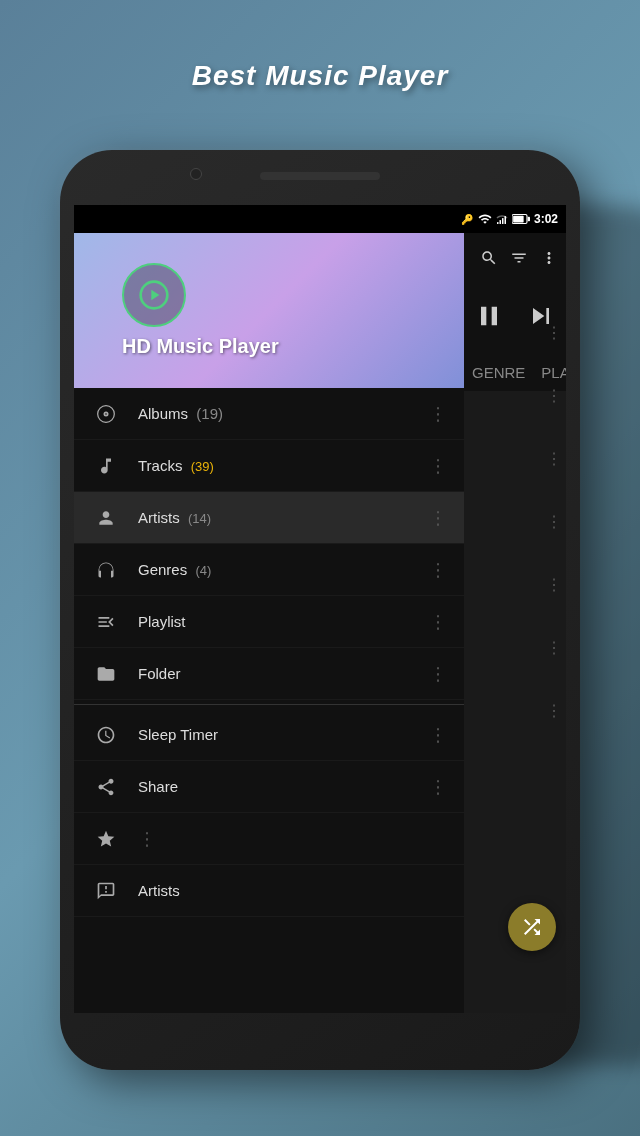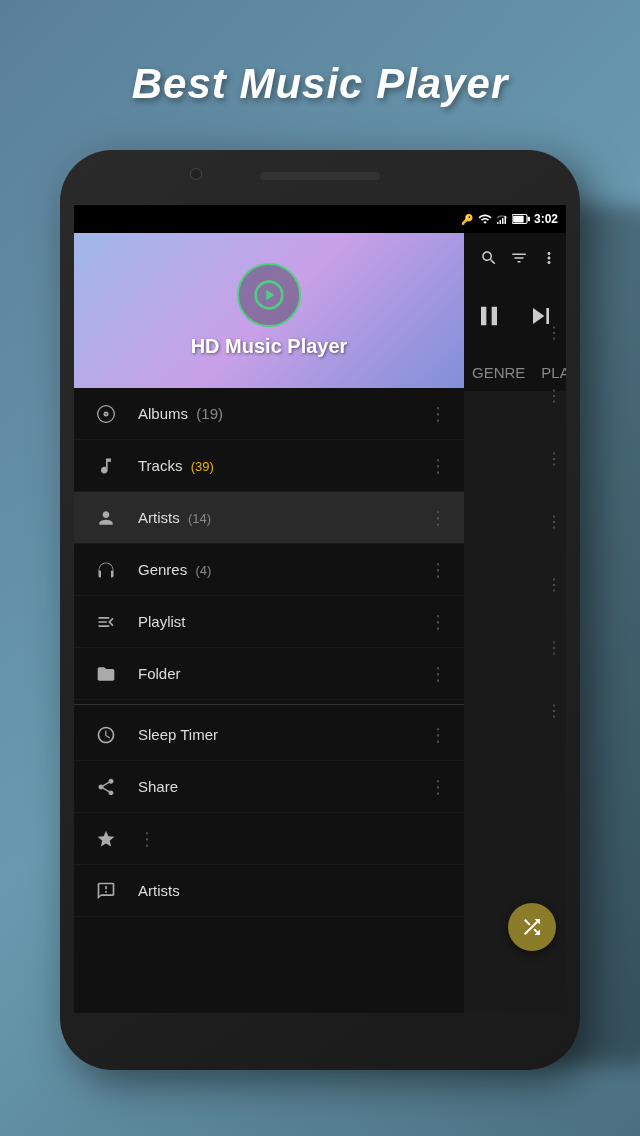--- a/index.html
+++ b/index.html
@@ -19,21 +19,21 @@
       background: linear-gradient(135deg, #5a8099 0%, #6a9ab0 50%, #4a7080 100%);
     }
 
     
     .app-title {
       position: absolute;
       top: 60px;
       left: 0; right: 0;
       text-align: center;
       color: white;
-      font-size: 42px;
+      font-size: 28px;
       font-weight: 900;
       font-style: italic;
       text-shadow: 2px 3px 6px rgba(0,0,0,0.4);
       letter-spacing: 1px;
     }
 
     
     .phone-shell {
       position: absolute;
       top: 150px;
@@ -141,22 +141,23 @@
     }
 
     
     .drawer-header {
       width: 100%;
       height: 155px;
       background: linear-gradient(135deg, #a0b8e8 0%, #c8a0e8 50%, #8090d8 100%);
       position: relative;
       display: flex;
       flex-direction: column;
-      align-items: center;
+      align-items: flex-start;
       justify-content: center;
+      padding-left: 48px;
     }
 
     .play-logo {
       width: 64px;
       height: 64px;
       border-radius: 50%;
       background: rgba(0,0,0,0.3);
       border: 2px solid #4ecf7e;
       display: flex;
       align-items: center;

